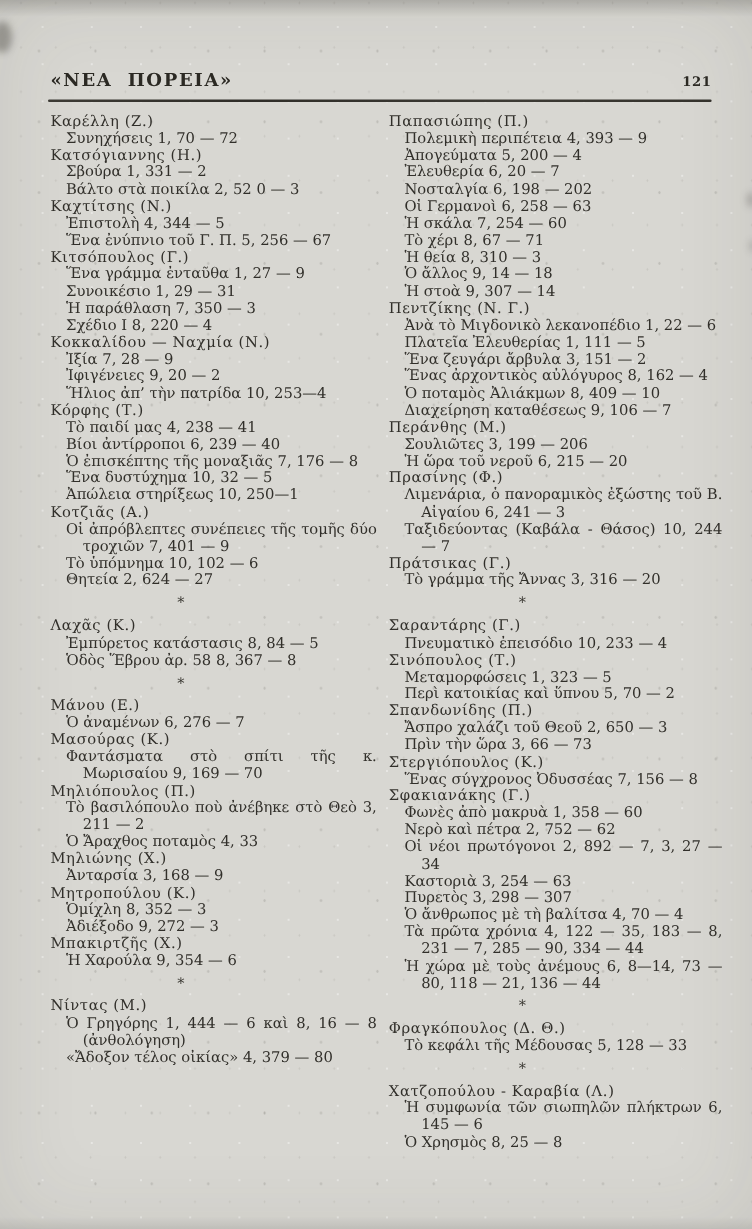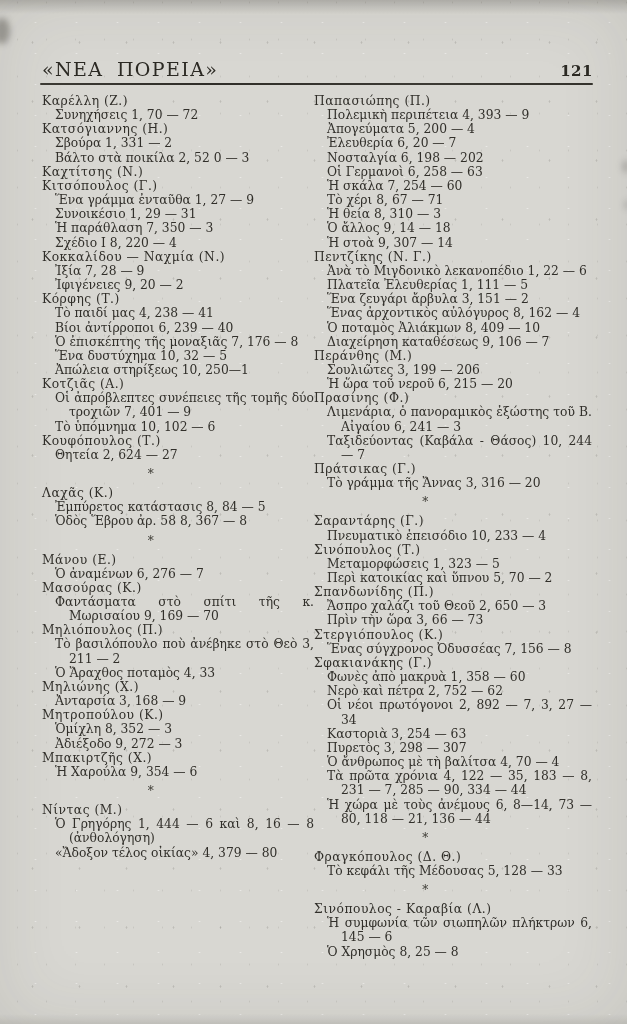--- a/index.html
+++ b/index.html
@@ -27,36 +27,36 @@
   .smudge.s1 { left: -6px; top: 18px; width: 16px; height: 26px; background: rgba(45,43,38,0.35); }
   .smudge.s2 { right: -3px; top: 160px; width: 8px; height: 13px; background: rgba(45,43,38,0.22); }
   .smudge.s3 { right: -4px; top: 200px; width: 7px; height: 10px; background: rgba(45,43,38,0.18); }
 
   .header {
     position: absolute; top: 58px; left: 42px; right: 34px;
     display: flex; justify-content: space-between; align-items: baseline;
     color: #2b2923;
   }
   .journal-title {
-    font-size: 19px; letter-spacing: 1.4px; word-spacing: 6px; font-weight: 400;
+    font-size: 15px; letter-spacing: 1.4px; word-spacing: 6px; font-weight: 700;
   }
-  .page-number { font-size: 15px; letter-spacing: 0.5px; font-weight: 700; }
+  .page-number { font-size: 11px; letter-spacing: 0.5px; font-weight: 700; }
 
   .rule {
     position: absolute; top: 83px; left: 40px; width: 553px; height: 2px;
     background: linear-gradient(90deg, #3c3a34 0%, #2f2d28 30%, #3c3a34 70%, #34322c 100%);
     border-radius: 1px;
   }
 
   .columns {
     position: absolute; top: 94px; left: 42px; right: 25px;
     display: flex;
   }
   .col { color: #312f2a; font-size: 12.3px; line-height: 14.15px; }
-  .col-left  { width: 272px; }
+  .col-left  { width: 272px; margin-right: 10px; }
   .col-right { width: 278px; }
 
   .author {
     letter-spacing: 0.5px;
     white-space: nowrap;
   }
   .work {
     padding-left: 27px;
     text-indent: -14px;
     text-align: justify;
@@ -85,38 +85,40 @@
   <div class="rule"></div>
 
   <div class="columns">
     <div class="col col-left" id="col-left">
         <div class="author">Καρέλλη (Ζ.)</div>
         <div class="work">Συνηχήσεις 1, 70 — 72</div>
         <div class="author">Κατσόγιαννης (Η.)</div>
         <div class="work">Σβούρα 1, 331 — 2</div>
         <div class="work">Βάλτο στὰ ποικίλα 2, 52 0 — 3</div>
         <div class="author">Καχτίτσης (Ν.)</div>
+        <div class="work">Ἐπιστολὴ 4, 344 — 5</div>
+        <div class="work">Ἕνα ἐνύπνιο τοῦ Γ. Π. 5, 256 — 67</div>
         <div class="author">Κιτσόπουλος (Γ.)</div>
         <div class="work">Ἕνα γράμμα ἐνταῦθα 1, 27 — 9</div>
         <div class="work">Συνοικέσιο 1, 29 — 31</div>
         <div class="work">Ἡ παράθλαση 7, 350 — 3</div>
         <div class="work">Σχέδιο Ι 8, 220 — 4</div>
         <div class="author">Κοκκαλίδου — Ναχμία (Ν.)</div>
         <div class="work">Ἰξία 7, 28 — 9</div>
         <div class="work">Ἰφιγένειες 9, 20 — 2</div>
+        <div class="work">Ἥλιος ἀπ’ τὴν πατρίδα 10, 253—4</div>
         <div class="author">Κόρφης (Τ.)</div>
         <div class="work">Τὸ παιδί μας 4, 238 — 41</div>
         <div class="work">Βίοι ἀντίρροποι 6, 239 — 40</div>
         <div class="work">Ὁ ἐπισκέπτης τῆς μοναξιᾶς 7, 176 — 8</div>
         <div class="work">Ἕνα δυστύχημα 10, 32 — 5</div>
         <div class="work">Ἀπώλεια στηρίξεως 10, 250—1</div>
         <div class="author">Κοτζιᾶς (Α.)</div>
         <div class="work">Οἱ ἀπρόβλεπτες συνέπειες τῆς τομῆς δύο τροχιῶν 7, 401 — 9</div>
         <div class="work">Τὸ ὑπόμνημα 10, 102 — 6</div>
-        <div class="author">Κουφόπουλος (Τ.)</div>
         <div class="work">Θητεία 2, 624 — 27</div>
         <div class="sep">*</div>
         <div class="author">Λαχᾶς (Κ.)</div>
         <div class="work">Ἐμπύρετος κατάστασις 8, 84 — 5</div>
         <div class="work">Ὁδὸς Ἕβρου ἀρ. 58 8, 367 — 8</div>
         <div class="sep">*</div>
         <div class="author">Μάνου (Ε.)</div>
         <div class="work">Ὁ ἀναμένων 6, 276 — 7</div>
         <div class="author">Μασούρας (Κ.)</div>
         <div class="work">Φαντάσματα στὸ σπίτι τῆς κ. Μωρισαίου 9, 169 — 70</div>
@@ -179,18 +181,18 @@
         <div class="work">Οἱ νέοι πρωτόγονοι 2, 892 — 7, 3, 27 — 34</div>
         <div class="work">Καστοριὰ 3, 254 — 63</div>
         <div class="work">Πυρετὸς 3, 298 — 307</div>
         <div class="work">Ὁ ἄνθρωπος μὲ τὴ βαλίτσα 4, 70 — 4</div>
         <div class="work">Τὰ πρῶτα χρόνια 4, 122 — 35, 183 — 8, 231 — 7, 285 — 90, 334 — 44</div>
         <div class="work">Ἡ χώρα μὲ τοὺς ἀνέμους 6, 8—14, 73 — 80, 118 — 21, 136 — 44</div>
         <div class="sep">*</div>
         <div class="author">Φραγκόπουλος (Δ. Θ.)</div>
         <div class="work">Τὸ κεφάλι τῆς Μέδουσας 5, 128 — 33</div>
         <div class="sep">*</div>
-        <div class="author">Σινόπουλος - Καραβία (Λ.)</div>
+        <div class="author">Χατζοπούλου - Καραβία (Λ.)</div>
         <div class="work">Ἡ συμφωνία τῶν σιωπηλῶν πλήκτρων 6, 145 — 6</div>
         <div class="work">Ὁ Χρησμὸς 8, 25 — 8</div>
       </div>
   </div>
 </div>
 
 </body></html>

